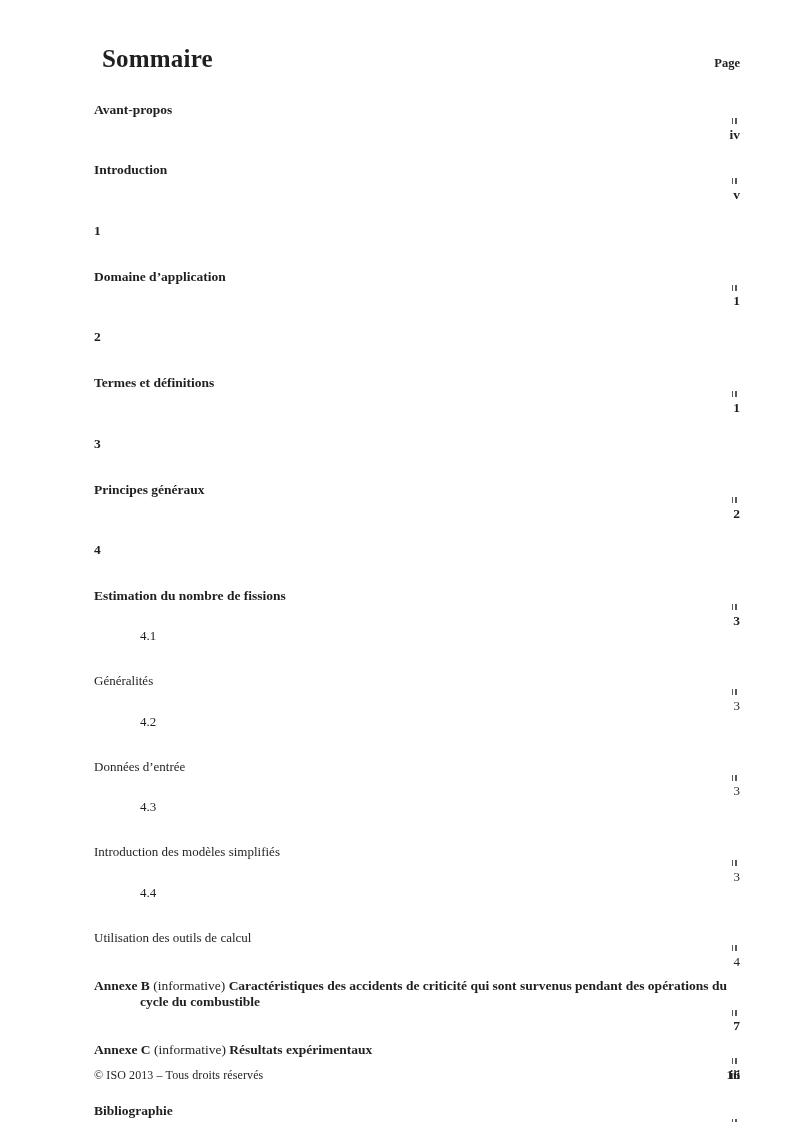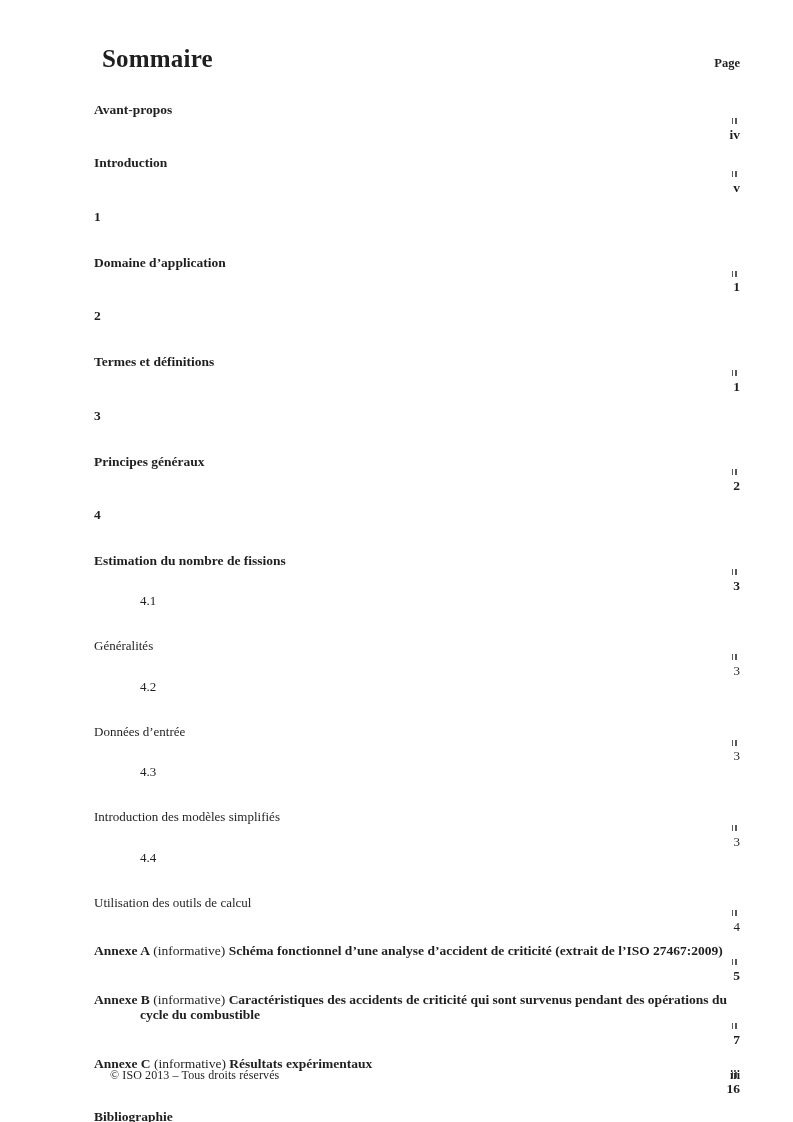--- a/index.html
+++ b/index.html
@@ -42,21 +42,21 @@
   }
   
   .toc{ margin-top:21px; }
   .entry{
     display:flex;
     align-items:flex-start;
     font-size:13.5px;
     line-height:15.8px;
     flex-direction:column;
   }
-  .entry.h1{ margin-top:13px; font-weight:bold; }
+  .entry.h1{ margin-top:20px; font-weight:bold; }
   .entry.h1:first-child{ margin-top:0; }
   .entry.h2{ font-weight:normal; font-size:13px; }
   .entry.annex{ margin-top:8.2px; font-weight:normal; }
   .b{ font-weight:bold; }
   .num{ flex:0 0 46px; }
   .h2 .num{ margin-left:46px; flex-basis:45px; }
   .text{ flex:0 1 auto; }
   .annex .text{ padding-left:46px; text-indent:-46px; }
   .filler{
     flex:1 1 6px;
@@ -66,21 +66,21 @@
     margin:0 2px 2.8px 2px;
     background:repeating-linear-gradient(to right,#5a5a5a 0 1.2px,transparent 1.2px 3.4px);
   }
   .pageno{
     align-self:flex-end;
     white-space:nowrap;
   }
   
   .doc-footer{
     position:absolute;
-    left:110px; right:53px;
+    left:94px; right:53px;
     top:1068px;
     display:flex;
     justify-content:space-between;
     align-items:baseline;
     font-size:12px;
   }
   .footer-copy{ font-weight:normal; letter-spacing:.1px; }
   .footer-page{ font-weight:bold; }
 </style>
 </head>
@@ -157,25 +157,20 @@
       <span class="pageno">3</span>
     </div>
 
     <div class="entry h2">
       <span class="num">4.4</span>
       <span class="text">Utilisation des outils de calcul</span>
       <span class="filler"></span>
       <span class="pageno">4</span>
     </div>
 
-    <div class="entry annex">
-      <span class="text"><span class="b">Annexe A</span><span> (informative) </span><span class="b">Schéma fonctionnel d’une analyse d’accident de criticité (extrait de l’ISO 27467:2009)</span></span>
-      <span class="filler"></span>
-      <span class="pageno b">5</span>
-    </div>
 
     <div class="entry annex">
       <span class="text"><span class="b">Annexe B</span><span> (informative) </span><span class="b">Caractéristiques des accidents de criticité qui sont survenus pendant des opérations du cycle du combustible</span></span>
       <span class="filler"></span>
       <span class="pageno b">7</span>
     </div>
 
     <div class="entry annex">
       <span class="text"><span class="b">Annexe C</span><span> (informative) </span><span class="b">Résultats expérimentaux</span></span>
       <span class="filler"></span>

